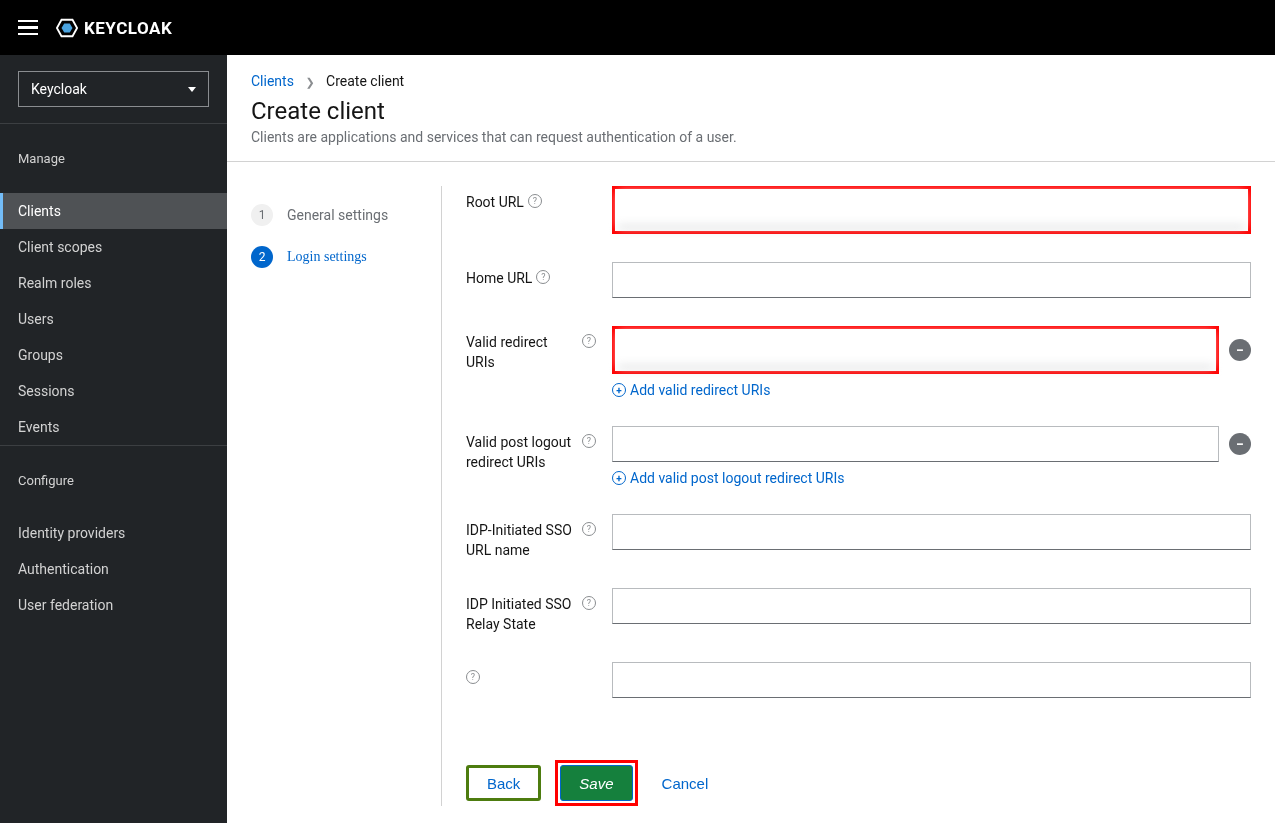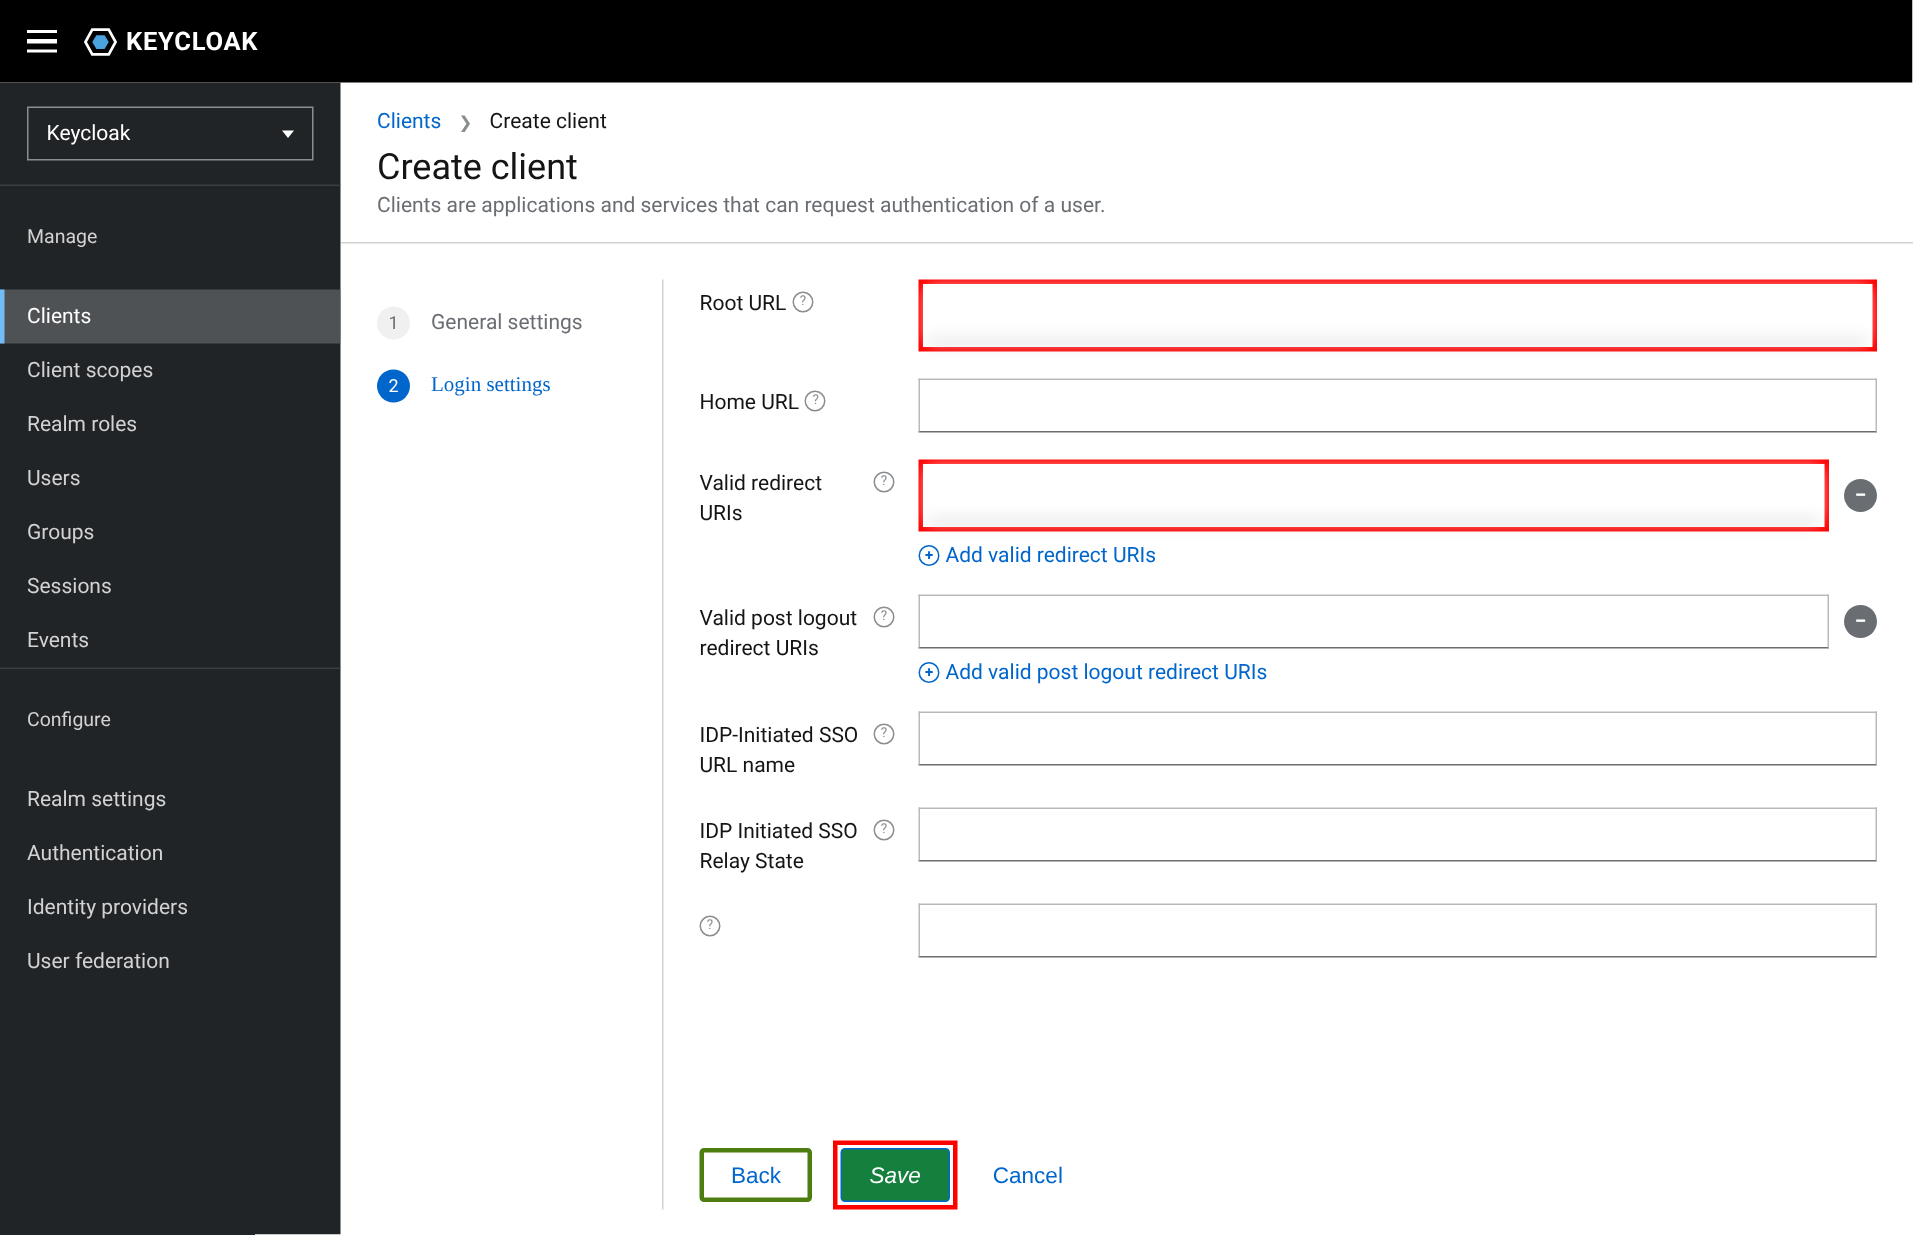--- a/index.html
+++ b/index.html
@@ -35,21 +35,21 @@
     
     .wizard { display: flex; padding: 24px; gap: 0; }
     .steps { width: 190px; padding-top: 8px; }
     .step { display: flex; align-items: center; gap: 14px; padding: 10px 0; font-size: 14px; }
     .step-circle { width: 22px; height: 22px; border-radius: 50%; display: flex; align-items: center; justify-content: center; font-size: 12px; background: #f0f0f0; color: #6a6e73; }
     .step.active .step-circle { background: #0066cc; color: #fff; }
     .step.active .step-label { color: #0066cc; font-family: Liberation Serif, serif; }
     .step .step-label { color: #6a6e73; }
     
     .form-area { flex: 1; border-left: 1px solid #d2d2d2; padding-left: 24px; position: relative; min-height: 620px; }
-    .form-row { display: flex; align-items: flex-start; margin-bottom: 18px; gap: 16px; }
+    .form-row { display: flex; align-items: flex-start; margin-bottom: 28px; gap: 16px; }
     .form-label { width: 130px; flex-shrink: 0; font-size: 14px; color: #151515; display: flex; align-items: flex-start; gap: 4px; line-height: 1.4; padding-top: 7px; }
     .help-icon { width: 14px; height: 14px; border: 1px solid #8a8d90; border-radius: 50%; display: inline-flex; align-items: center; justify-content: center; font-size: 9px; color: #8a8d90; cursor: help; flex-shrink: 0; margin-top: 1px; }
     .form-control-wrap { flex: 1; }
     .form-input { width: 100%; max-width: 670px; height: 36px; border: 1px solid #b8bbbe; border-bottom: 1px solid #6a6e73; padding: 0 10px; font-size: 14px; background: #fff; }
     .blurred-input { background: #fff; filter: blur(5px); color: #aaa; }
     
     .highlight-box { border: 3.5px solid #ff0000; padding: 3px; }
     .highlight-box .form-input { border: none; border-bottom: 1px solid #6a6e73; }
     
     .uri-row { display: flex; align-items: center; gap: 10px; max-width: 670px; }
@@ -94,23 +94,22 @@
     </div>
     <div class="nav-section-title">Manage</div>
     <div class="nav-item active"><span>Clients</span></div>
     <div class="nav-item"><span>Client scopes</span></div>
     <div class="nav-item"><span>Realm roles</span></div>
     <div class="nav-item"><span>Users</span></div>
     <div class="nav-item"><span>Groups</span></div>
     <div class="nav-item"><span>Sessions</span></div>
     <div class="nav-item"><span>Events</span></div>
     <div class="nav-section-title">Configure</div>
-    <div class="nav-item"><span>Realm settings</span></div>
+    <div class="nav-item"><span>Identity providers</span></div>
     <div class="nav-item"><span>Authentication</span></div>
-    <div class="nav-item"><span>Identity providers</span></div>
     <div class="nav-item"><span>User federation</span></div>
   </div>
 
   <div class="main">
     <div class="breadcrumb">
       <a href="#">Clients</a>
       <span class="sep">❯</span>
       <span class="current">Create client</span>
     </div>
     <div class="page-header">

